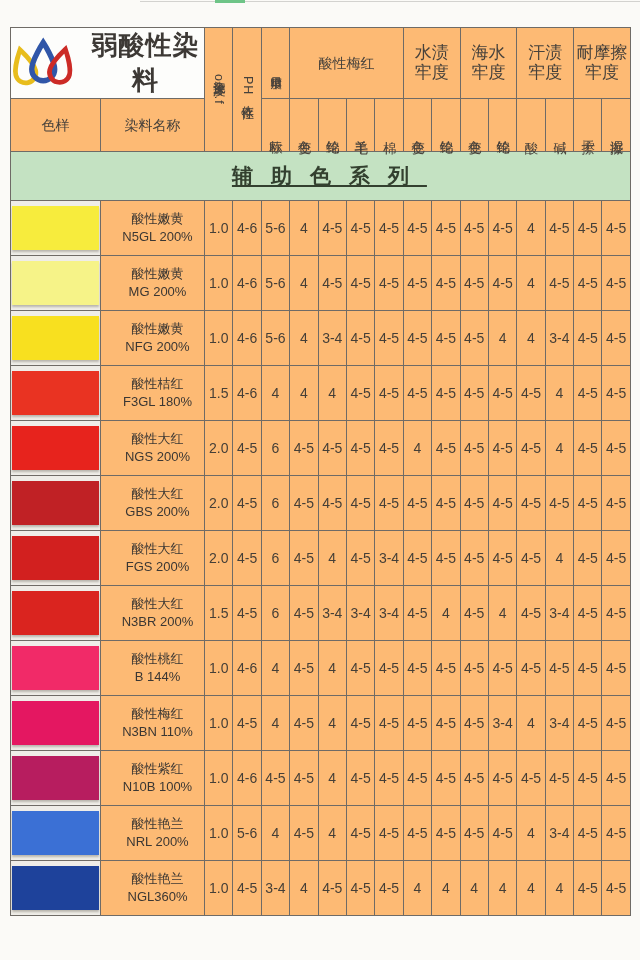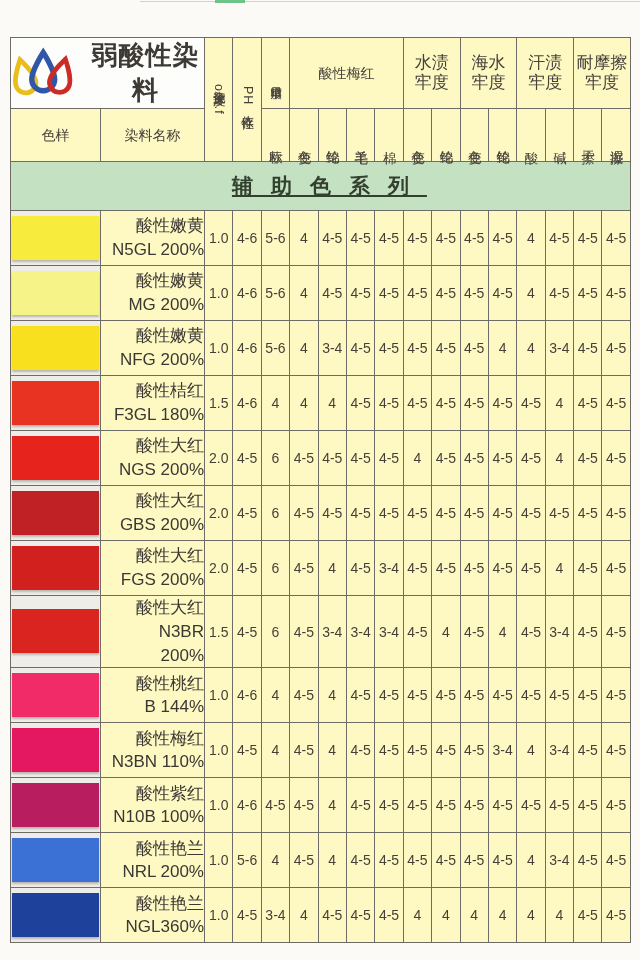--- a/index.html
+++ b/index.html
@@ -11,23 +11,23 @@
     color:#3e3a34;
   }
   .page { position:relative; width:640px; height:960px; overflow:hidden; }
 
   
   .top-marks { position:absolute; top:0; left:0; width:640px; height:4px; }
   .top-marks .gray-line { position:absolute; top:1px; left:140px; width:500px; height:1px; background:#d3d2cf; }
   .top-marks .green-mark { position:absolute; top:0; left:215px; width:30px; height:3px; background:#6ec487; }
 
   table.dye-table {
-    position:absolute; left:10px; top:37px; width:620px;
+    position:absolute; left:10px; top:27px; width:620px;
     border-collapse:collapse; table-layout:fixed;
-    background:#fef9c3;
+    background:#fdba74;
   }
   th, td { border:1px solid #6f6b66; padding:0; font-weight:400; vertical-align:middle; }
 
   
   thead tr.h1 { height:55px; }
   thead tr.h2 { height:53px;margin-left:9px; }
   .logo-cell { background:#fdfdfb; }
   .logo-wrap { display:flex; align-items:center; justify-content:center; gap:8px; }
   .brand-title { font-size:26px; font-weight:bold; color:#3d3935; letter-spacing:1px; }
 
@@ -54,22 +54,22 @@
     letter-spacing:18px; text-indent:18px;
     color:#33402f;
     text-decoration:underline;
   }
 
   
   tbody tr.data-row { height:55px; }
   td.swatch-cell { background:#efede8; padding:0; }
   .swatch { height:44px; margin:4px 1px 5px 1px; box-shadow:0 2px 2px rgba(90,80,70,.35); }
   td.name-cell {
-    font-size:17px; line-height:1.4; color:#3b3733;
-    padding-left:10px; white-space:pre-line; text-align:right;
+    font-size:13px; line-height:1.4; color:#3b3733;
+    padding-left:10px; white-space:pre-line; text-align:center;
   }
   td.val-cell { text-align:center; font-size:14px; color:#453f37; }
 </style>
 </head>
 <body>
 
 <div class="page">
 
   <div class="top-marks">
     <div class="gray-line"></div>

